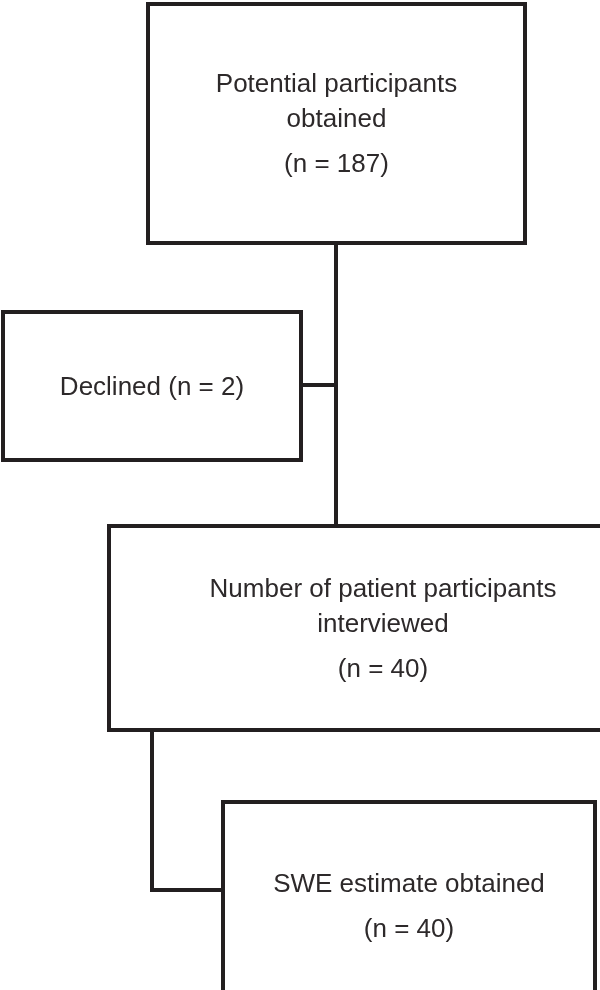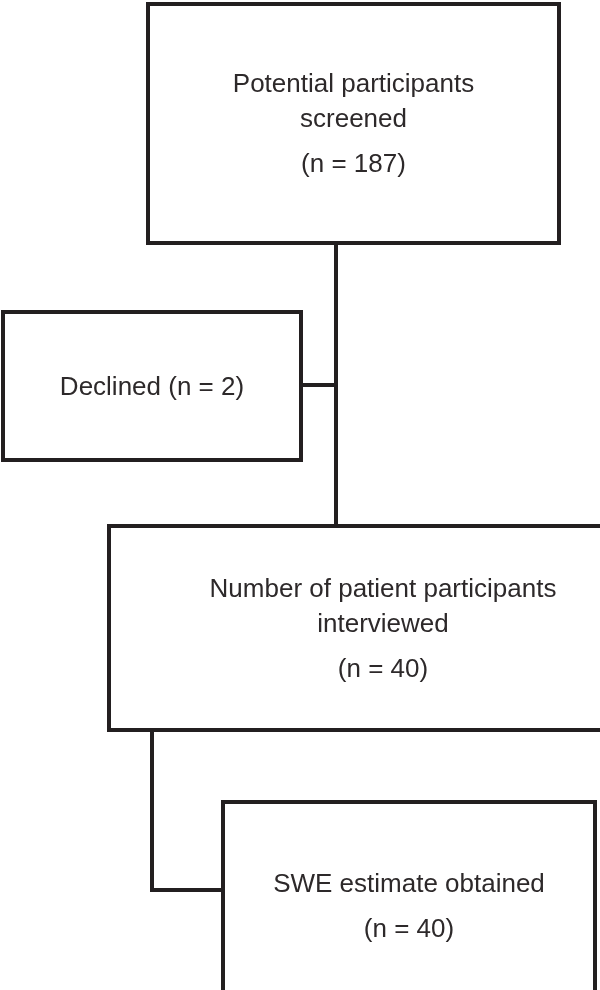--- a/index.html
+++ b/index.html
@@ -27,40 +27,40 @@
     font-size: 26px;
     text-align: center;
     display: flex;
     flex-direction: column;
     align-items: center;
     justify-content: center;
   }
   .box .line { line-height: 35px; white-space: nowrap; }
   .box .count { line-height: 35px; margin-top: 10px; white-space: nowrap; }
 
-  #box-screened    { left: 146px; top:   2px; width: 415px; height: 243px; }
+  #box-screened    { left: 146px; top:   2px; width: 381px; height: 243px; }
   #box-excluded    { left:   1px; top: 310px; width: 302px; height: 152px; }
   #box-excluded .line { line-height: 43px; }
   #box-interviewed { left: 107px; top: 524px; width: 552px; height: 208px; }
   #box-swe         { left: 221px; top: 800px; width: 376px; height: 212px; }
 
   .connector { position: absolute; background: var(--line); }
   #conn-v1 { left: 334px; top: 245px; width: 4px;  height: 279px; }
   #conn-h1 { left: 303px; top: 383px; width: 35px; height: 4px;  }
   #conn-v2 { left: 150px; top: 732px; width: 4px;  height: 160px; }
   #conn-h2 { left: 150px; top: 888px; width: 71px; height: 4px;  }
 </style>
 </head>
 <body>
 
 <div class="canvas">
 
   <div class="box" id="box-screened">
     <div class="line">Potential participants</div>
-    <div class="line">screened</div>
+    <div class="line">obtained</div>
     <div class="count">(n = 187)</div>
   </div>
 
   <div class="box" id="box-excluded">
     <div class="line">Declined (n = 2)</div>
   </div>
 
   <div class="box" id="box-interviewed">
     <div class="line">Number of patient participants</div>
     <div class="line">interviewed</div>

